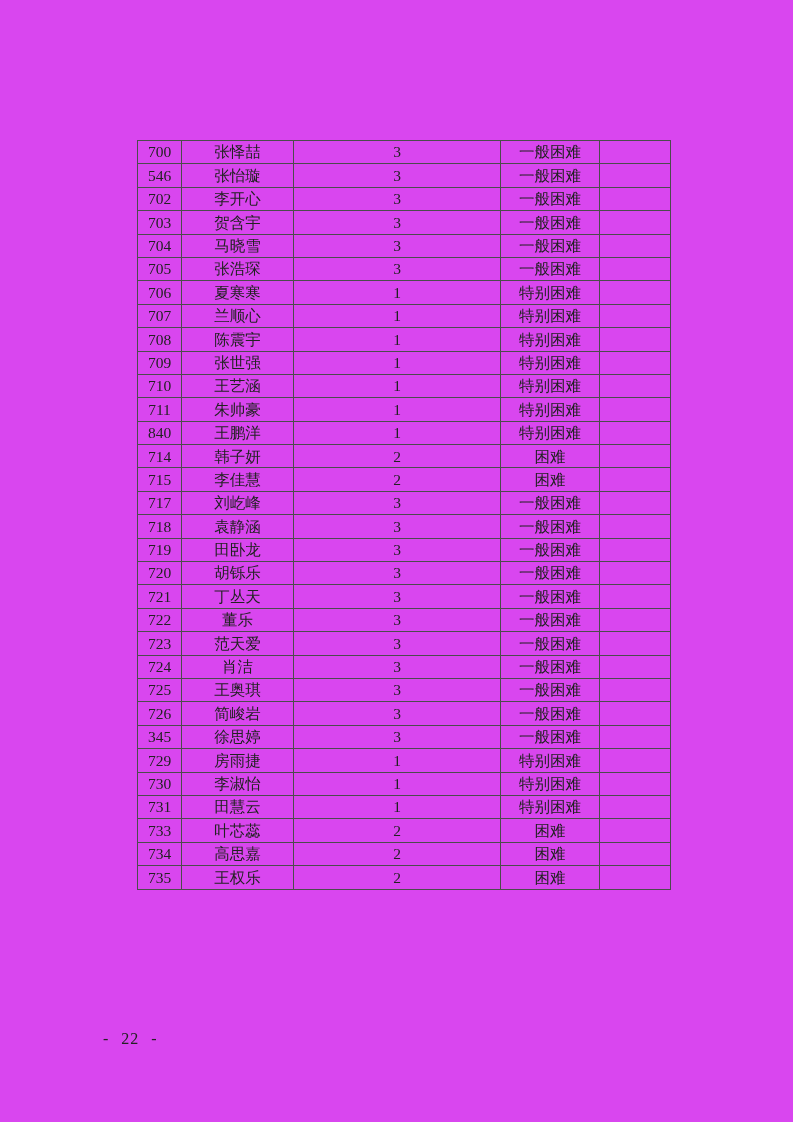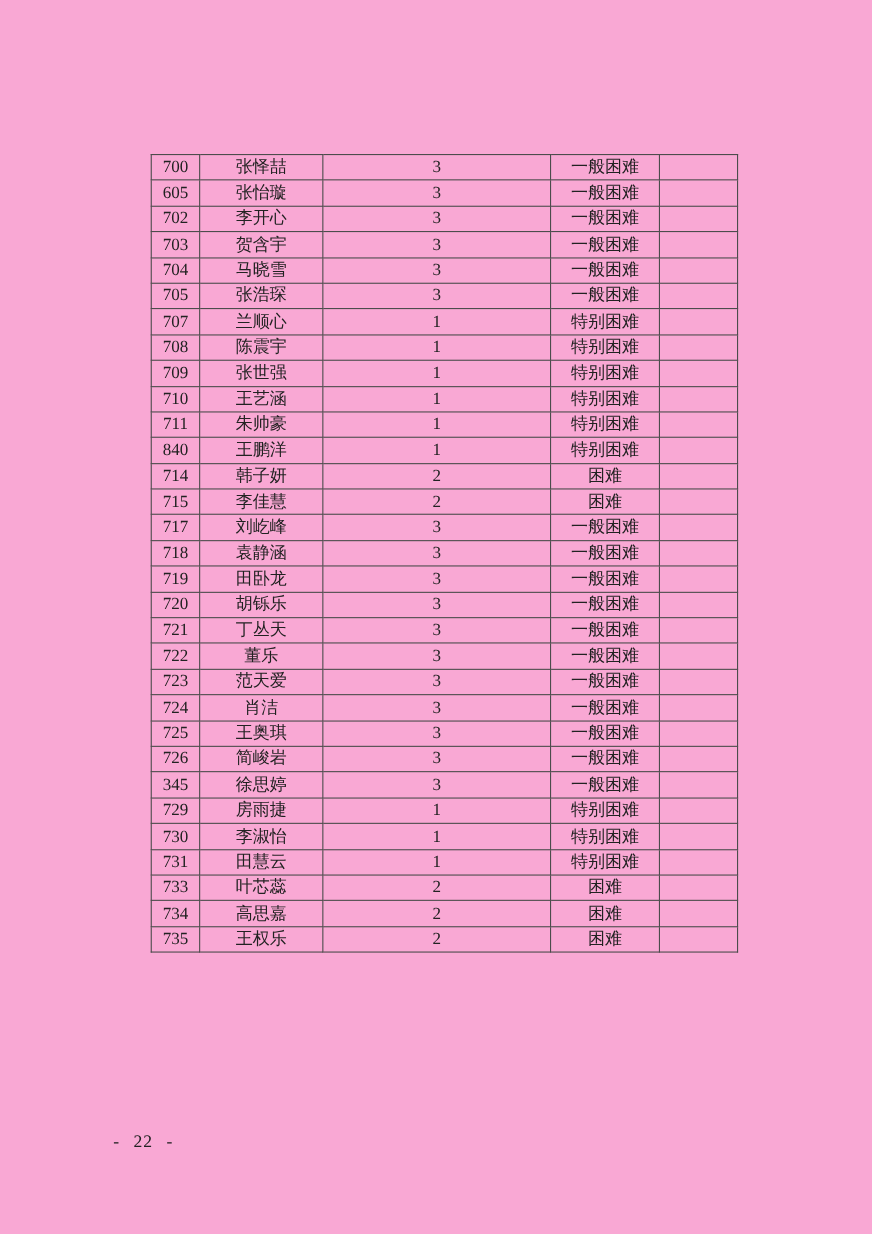--- a/index.html
+++ b/index.html
@@ -8,21 +8,21 @@
     height: 1122px;
     background: #ffffff;
     position: relative;
     font-family: "Liberation Serif", "DejaVu Serif", serif;
     color: #1f1f1f;
     overflow: hidden;
   }
   .page {
     position: absolute;
     inset: 0;
-    background: #f9a8d4;
+    background: #d946ef;
   }
   table.roster {
     position: absolute;
     left: 137px;
     top: 140px;
     width: 533px;
     border-collapse: collapse;
     table-layout: fixed;
   }
   table.roster td {
@@ -63,21 +63,21 @@
     </colgroup>
     <tbody>
         <tr>
           <td>700</td>
           <td>张怿喆</td>
           <td>3</td>
           <td>一般困难</td>
           <td></td>
         </tr>
         <tr>
-          <td>605</td>
+          <td>546</td>
           <td>张怡璇</td>
           <td>3</td>
           <td>一般困难</td>
           <td></td>
         </tr>
         <tr>
           <td>702</td>
           <td>李开心</td>
           <td>3</td>
           <td>一般困难</td>
@@ -98,20 +98,27 @@
           <td></td>
         </tr>
         <tr>
           <td>705</td>
           <td>张浩琛</td>
           <td>3</td>
           <td>一般困难</td>
           <td></td>
         </tr>
         <tr>
+          <td>706</td>
+          <td>夏寒寒</td>
+          <td>1</td>
+          <td>特别困难</td>
+          <td></td>
+        </tr>
+        <tr>
           <td>707</td>
           <td>兰顺心</td>
           <td>1</td>
           <td>特别困难</td>
           <td></td>
         </tr>
         <tr>
           <td>708</td>
           <td>陈震宇</td>
           <td>1</td>

